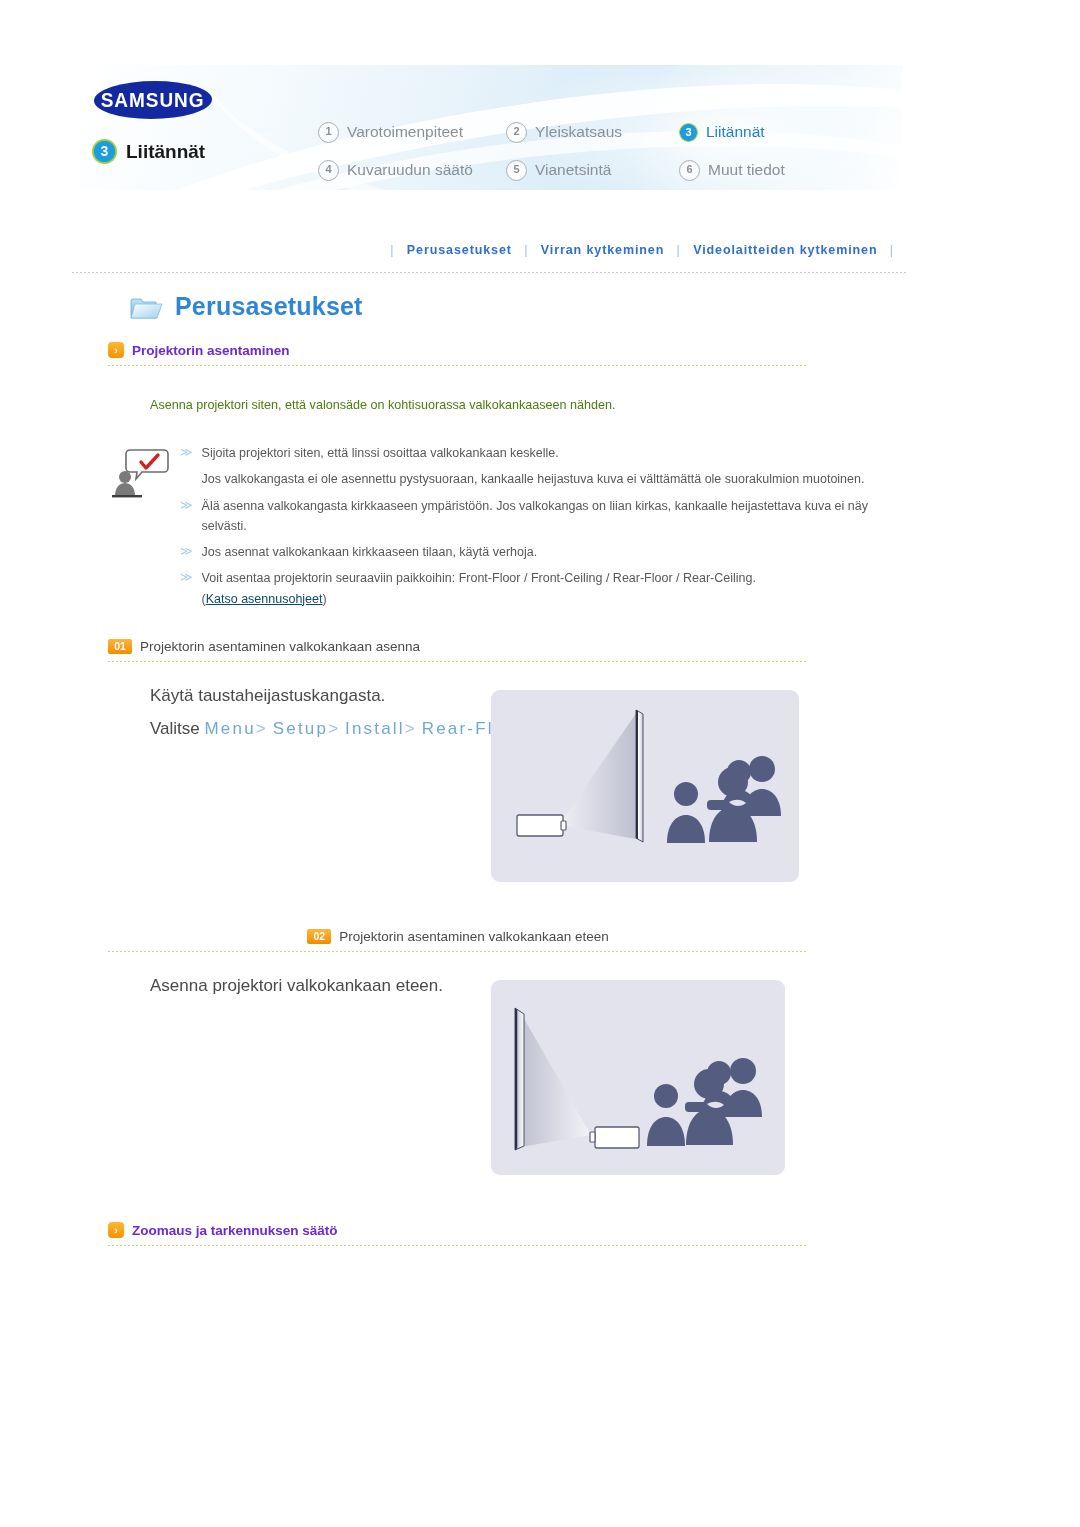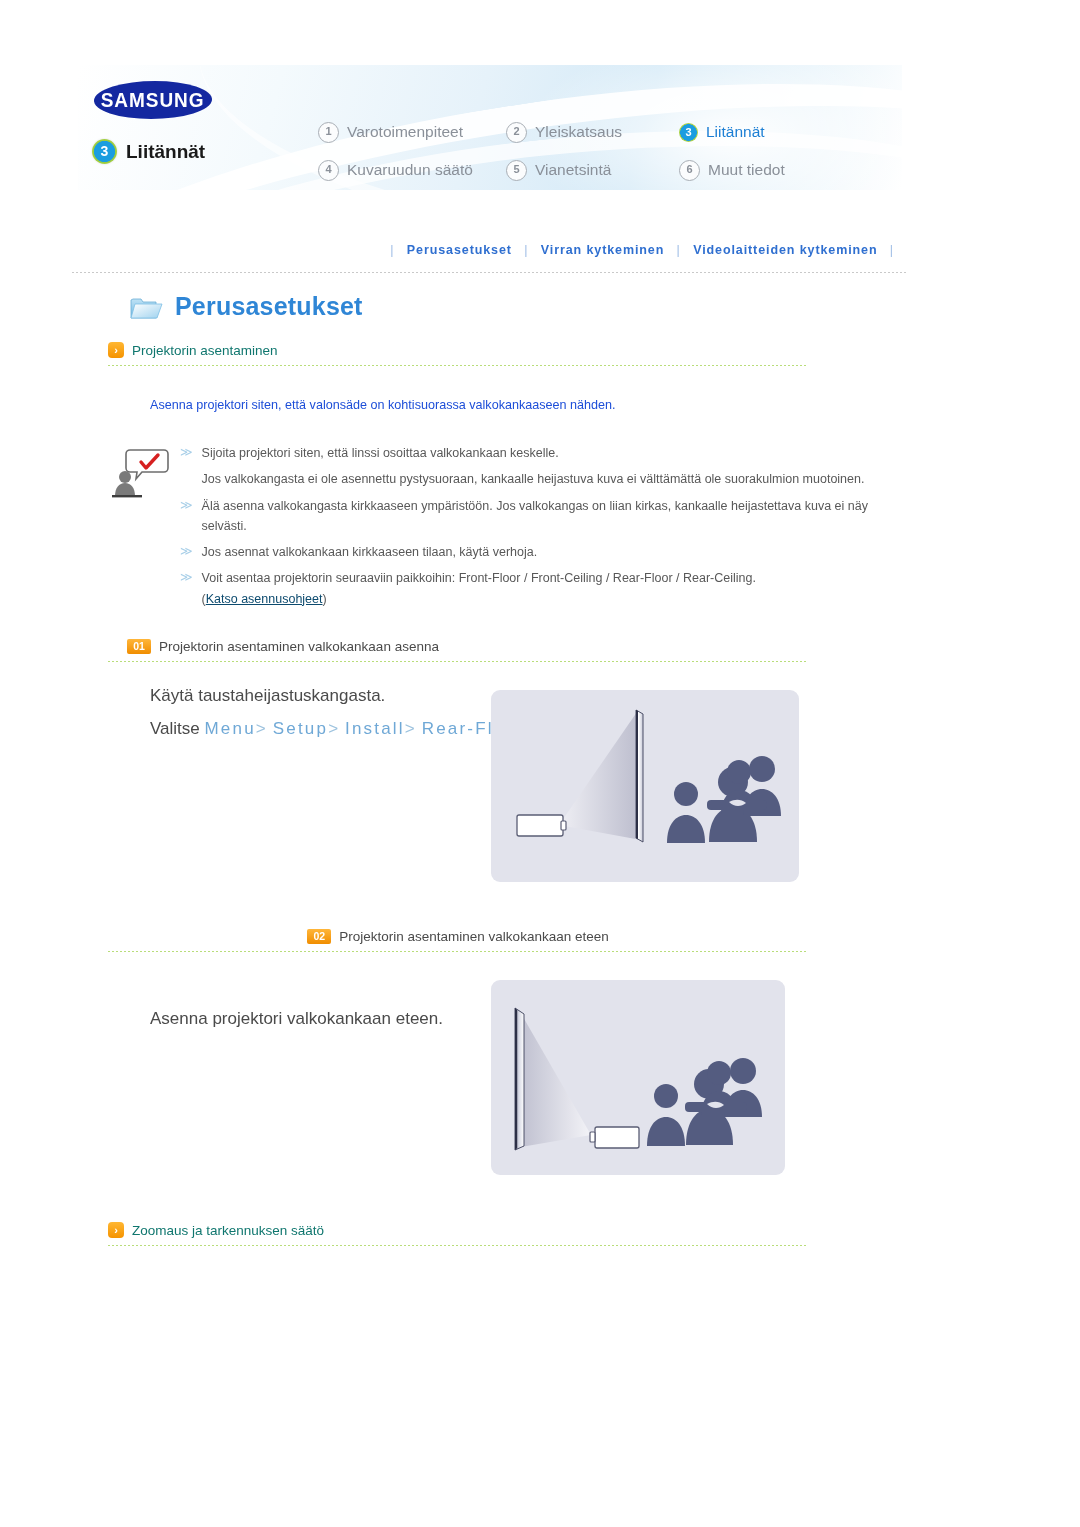--- a/index.html
+++ b/index.html
@@ -229,40 +229,40 @@
     color: #ffffff;
     font-size: 10.5px;
     font-weight: bold;
     line-height: 15px;
     text-align: center;
     padding: 0 2px;
     flex: 0 0 auto;
   }
   .section-head .label {
     font-size: 13.5px;
-    color: #0f766e;
-    font-weight: normal;
+    color: #6d28d9;
+    font-weight: bold;
   }
   .section-head .label.sub { font-weight: normal; color: #4a4a4a; }
   .greenline {
     position: absolute;
     left: 108px;
     width: 700px;
     height: 1px;
     background-image: linear-gradient(to right, #b9dd7a 0 2px, transparent 2px 4px);
     background-size: 4px 1px;
   }
 
   
   .intro-text {
     position: absolute;
     left: 150px;
     top: 396px;
     font-size: 12.6px;
-    color: #1d4ed8;
+    color: #4d7c0f;
     line-height: 1.5;
   }
 
   .notice-block { position: absolute; left: 112px; top: 443px; width: 760px; }
   .notice-icon { position: absolute; left: 0; top: 5px; width: 58px; height: 52px; }
   .notice-list { margin-left: 68px; }
   .notice-item {
     display: flex;
     gap: 9px;
     font-size: 12.5px;
@@ -404,21 +404,21 @@
     <div class="notice-item" style="margin-bottom:0;">
       <span class="chev">≫</span>
       <span class="txt">
         <span>Voit asentaa projektorin seuraaviin paikkoihin: Front-Floor / Front-Ceiling / Rear-Floor / Rear-Ceiling.</span><br>
         <span class="paren">(</span><a href="#" class="link-note">Katso asennusohjeet</a><span class="paren">)</span>
       </span>
     </div>
   </div>
 </div>
 
-<div class="section-head" style="top:639px;margin-left:19px;">
+<div class="section-head" style="top:639px;">
   <span class="orange-num">01</span>
   <span class="label sub">Projektorin asentaminen valkokankaan asenna</span>
 </div>
 <div class="greenline" style="top:661px;"></div>
 
 <div class="step-text" style="left:150px; top:679px;">
   <div>Käytä taustaheijastuskangasta.</div>
   <div>
     <span>Valitse </span><span class="menu-path"><span>Menu</span><span class="gt">&gt;</span> <span>Setup</span><span class="gt">&gt;</span> <span>Install</span><span class="gt">&gt;</span> <span>Rear-Floor</span></span>
   </div>
@@ -460,21 +460,21 @@
     <path d="M238 112 c6 -3 12 -3 17 1 c-5 4 -12 4 -17 -1 z" fill="#e2e3ec"></path>
   </svg>
 </div>
 
 <div class="section-head" style="top:929px;justify-content:center;">
   <span class="orange-num">02</span>
   <span class="label sub">Projektorin asentaminen valkokankaan eteen</span>
 </div>
 <div class="greenline" style="top:951px;"></div>
 
-<div class="step-text" style="left:150px; top:969px;margin-top:33px;">
+<div class="step-text" style="left:150px; top:969px;">
   <div>Asenna projektori valkokankaan eteen.</div>
 </div>
 
 <div class="illus" style="left:491px; top:980px; width:294px; height:195px;">
   <svg width="294" height="195" viewBox="0 0 294 195">
     <defs>
       <linearGradient id="beam2" x1="1" y1="0" x2="0" y2="0">
         <stop offset="0" stop-color="#f4f4f8"></stop>
           <stop offset="1" stop-color="#b9bacb"></stop>
       </linearGradient>

